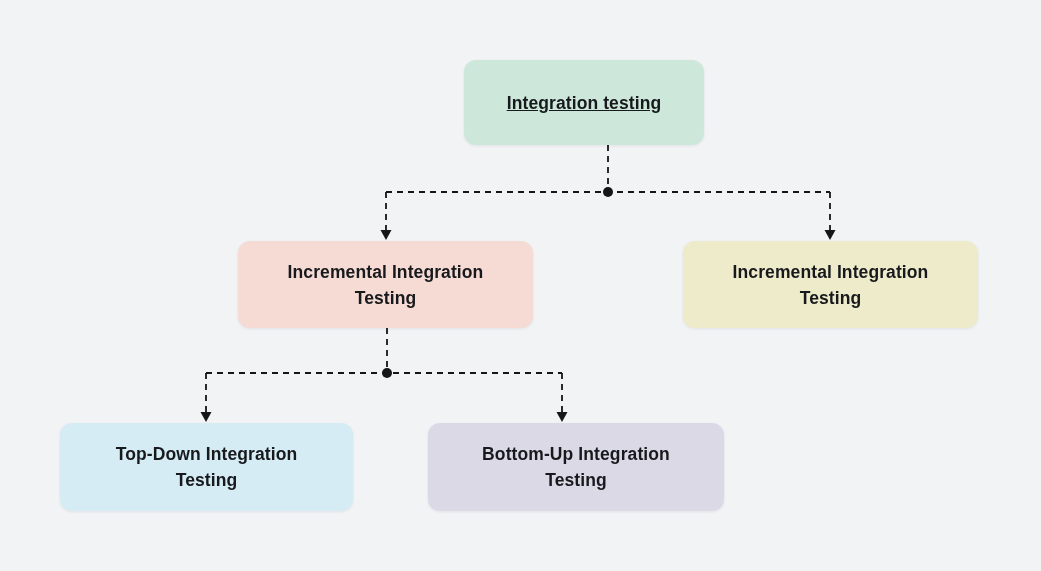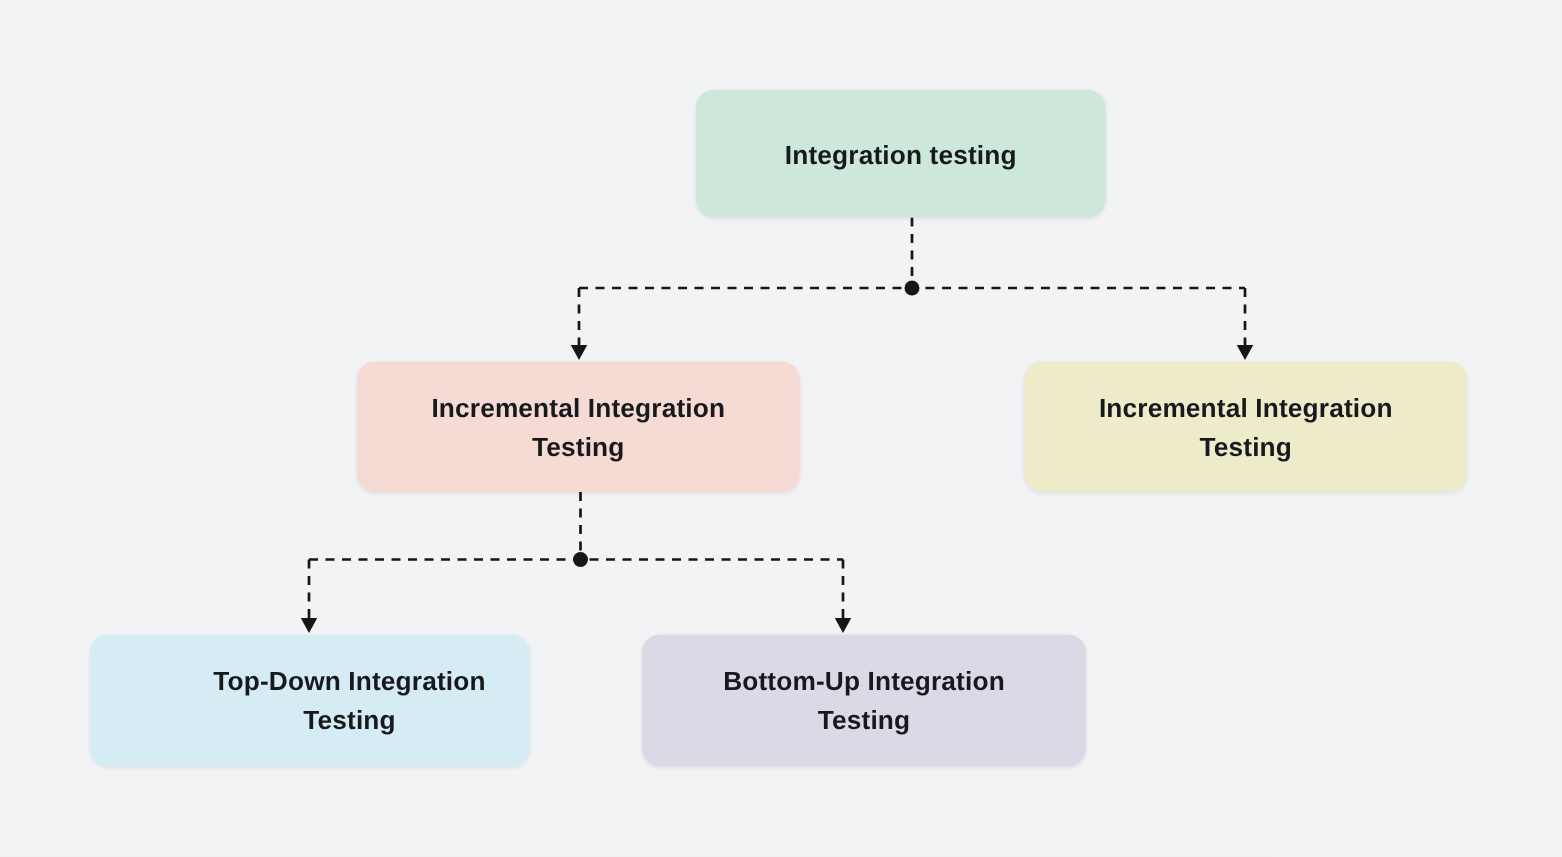--- a/index.html
+++ b/index.html
@@ -32,24 +32,24 @@
   .node-label {
     display: block;
     text-align: center;
     font-size: 17.5px;
     font-weight: 600;
     line-height: 26px;
     max-width: 240px;
     letter-spacing: 0.1px;
   }
   
-  .node-root   { left: 464px; top: 60px;  width: 273px; height: 85px; }
+  .node-root   { left: 464px; top: 60px;  width: 240px; height: 85px; text-decoration: underline; }
   .node-inc-l  { left: 238px; top: 241px; width: 295px; height: 87px; }
   .node-inc-r  { left: 683px; top: 241px; width: 295px; height: 87px; }
-  .node-td     { left: 60px;  top: 423px; width: 293px; height: 88px; justify-content: flex-end; }
+  .node-td     { left: 60px;  top: 423px; width: 293px; height: 88px; }
   .node-bu     { left: 428px; top: 423px; width: 296px; height: 88px; }
 </style>
 </head>
 <body>
 
 <div class="canvas" style="background-color: rgb(242, 243, 245); color: rgb(23, 25, 28);">
 
   <svg class="connectors" viewBox="0 0 1041 571" xmlns="http://www.w3.org/2000/svg" aria-hidden="true">
     <g fill="none" stroke-width="1.8" stroke-dasharray="6 5" stroke="#161616">
 

